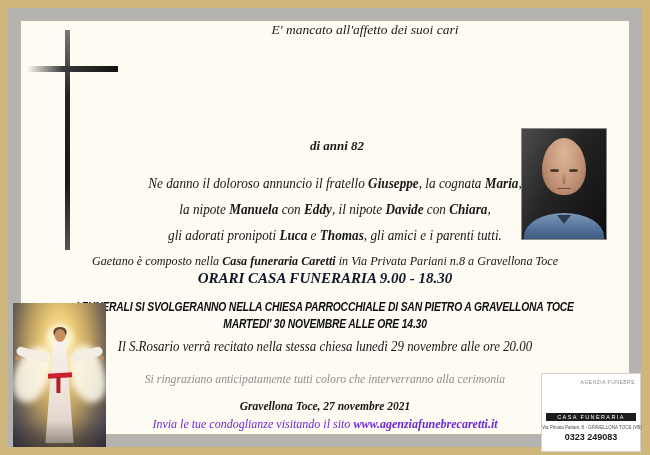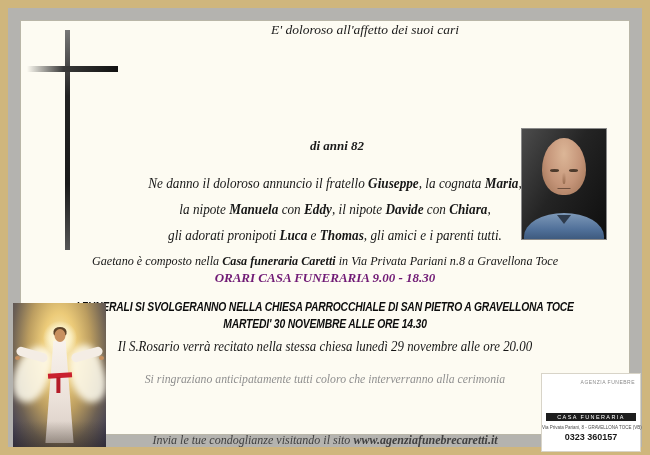--- a/index.html
+++ b/index.html
@@ -19,28 +19,28 @@
     background:linear-gradient(90deg, rgba(60,60,60,0) 0%, #3a3a3a 40%, #111 100%);
     filter:blur(.5px);}
   
   .intro{top:22px; left:80px; right:0; text-align:center; font-style:italic; font-size:13.5px; color:#1a1a1a;}
   .title{top:48px; left:0; right:0; text-align:center; font-family:"DejaVu Serif", serif;
     font-style:italic; font-size:50px; line-height:84px; color:#111; letter-spacing:-1px;}
   .age{top:138px; font-weight:bold; font-style:italic; font-size:13px; color:#1a1a1a;padding-left:24px;}
   .announce{top:170px; font-style:italic; font-size:15px; line-height:26px; color:#161616;margin-left:20px;}
   .announce .ln{transform:scaleX(.88); transform-origin:50% 50%;}
   .compose{top:253px; font-style:italic; font-size:13.5px; color:#161616; transform:scaleX(.9); transform-origin:50% 50%;}
-  .orari{top:270px; font-weight:bold; font-style:italic; font-size:13px; color:#701a75;font-family:Liberation Serif, serif;}
+  .orari{top:270px; font-weight:bold; font-style:italic; font-size:15px; color:#0f172a;font-family:Liberation Serif, serif;}
   .funeral{font-family:"Liberation Sans", sans-serif; font-weight:bold; font-style:italic;
     font-size:12px; letter-spacing:-.2px; color:#0d0d0d; transform:scaleX(.86); transform-origin:50% 50%;}
   .funeral1{top:300px;} .funeral2{top:317px;}
   .rosary{top:339px; font-style:italic; font-size:14px; color:#161616; transform:scaleX(.92); transform-origin:50% 50%;}
   .thanks{top:372px; font-style:italic; font-size:12.5px; color:#8f8f8f; transform:scaleX(.94); transform-origin:50% 50%;}
   .dateline{top:400px; font-weight:bold; font-style:italic; font-size:11.5px; color:#161616;}
-  .condol{top:433px; font-style:italic; font-size:12px; color:#404040;}
+  .condol{top:417px; font-style:italic; font-size:12px; color:#6d28d9;}
   
   .photo{left:521px; top:128px; width:84px; height:110px; border:1px solid #8a8a8a;
     background:linear-gradient(120deg,#4c4c4c 0%,#242424 45%,#0e0e0e 100%); overflow:hidden;}
   .ph-head{position:absolute; left:50%; top:9px; transform:translateX(-50%);
     width:44px; height:57px; border-radius:50% 50% 46% 46% / 56% 56% 44% 44%;
     background:radial-gradient(ellipse at 50% 28%, #dcb697 0%, #c49478 55%, #9a6e51 100%);}
   .ph-eye{position:absolute; width:9px; height:2.5px; background:#4d3a2c; border-radius:50%; top:31px;}
   .ph-eye.l{left:8px;} .ph-eye.r{right:8px;}
   .ph-nose{position:absolute; left:50%; top:34px; transform:translateX(-50%); width:3px; height:12px;
     background:linear-gradient(180deg, rgba(0,0,0,0) 0%, #9a6e51 100%); border-radius:40%;}
@@ -95,21 +95,21 @@
 
 <div class="page">
   <div class="frame-gray">
     <div class="frame-inner"></div>
   </div>
   <div class="paper"></div>
 
   <div class="abs cross-v"></div>
   <div class="abs cross-h"></div>
 
-  <div class="abs intro">E' doloroso all'affetto dei suoi cari</div>
+  <div class="abs intro">E' mancato all'affetto dei suoi cari</div>
   <div class="abs ctr age">di anni 82</div>
 
   <div class="abs photo">
     <div class="ph-head">
       <div class="ph-eye l"></div>
       <div class="ph-eye r"></div>
       <div class="ph-nose"></div>
       <div class="ph-mouth"></div>
     </div>
     <div class="ph-shoulders">
@@ -126,20 +126,21 @@
   <div class="abs ctr compose"><span>Gaetano è composto nella </span><span class="b">Casa funeraria Caretti</span><span> in Via Privata Pariani n.8 a Gravellona Toce</span></div>
   <div class="abs ctr orari">ORARI CASA FUNERARIA 9.00 - 18.30</div>
 
   <div class="abs ctr funeral funeral1">I FUNERALI SI SVOLGERANNO NELLA CHIESA PARROCCHIALE DI SAN PIETRO A GRAVELLONA TOCE</div>
   <div class="abs ctr funeral funeral2">MARTEDI' 30 NOVEMBRE ALLE ORE 14.30</div>
 
   <div class="abs ctr rosary">Il S.Rosario verrà recitato nella stessa chiesa lunedì 29 novembre alle ore 20.00</div>
 
   <div class="abs ctr thanks">Si ringraziano anticipatamente tutti coloro che interverranno alla cerimonia</div>
 
+  <div class="abs ctr dateline">Gravellona Toce, 27 novembre 2021</div>
 
   <div class="abs ctr condol"><span>Invia le tue condoglianze visitando il sito </span><span class="b">www.agenziafunebrecaretti.it</span></div>
 
   <div class="abs holy">
     <div class="h-glow"></div>
     <div class="h-wing l"></div>
     <div class="h-wing r"></div>
     <div class="h-robe"></div>
     <div class="h-arm l"></div>
     <div class="h-arm r"></div>
@@ -149,15 +150,15 @@
     <div class="h-head"></div>
     <div class="h-sash"></div>
     <div class="h-sash-tail"></div>
     <div class="h-ground"></div>
   </div>
 
   <div class="abs logo-card">
     <div class="lg-type">AGENZIA FUNEBRE</div>
     <div class="lg-banner">CASA FUNERARIA</div>
     <div class="lg-address">Via Privata Pariani, 8 - GRAVELLONA TOCE (VB)</div>
-    <div class="lg-phone">0323 360157</div>
+    <div class="lg-phone">0323 249083</div>
   </div>
 </div>
 
 </body></html>

